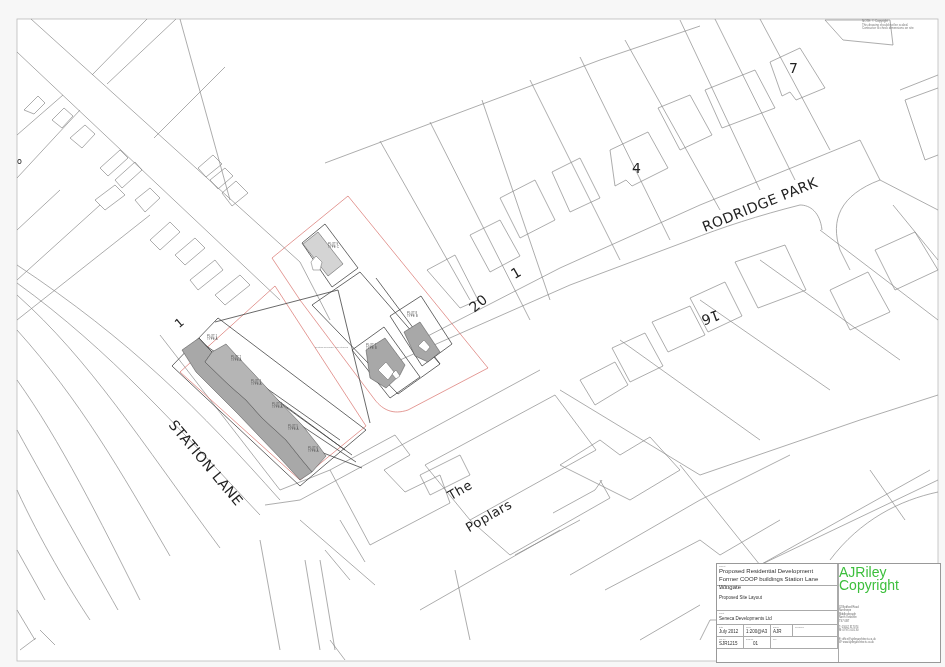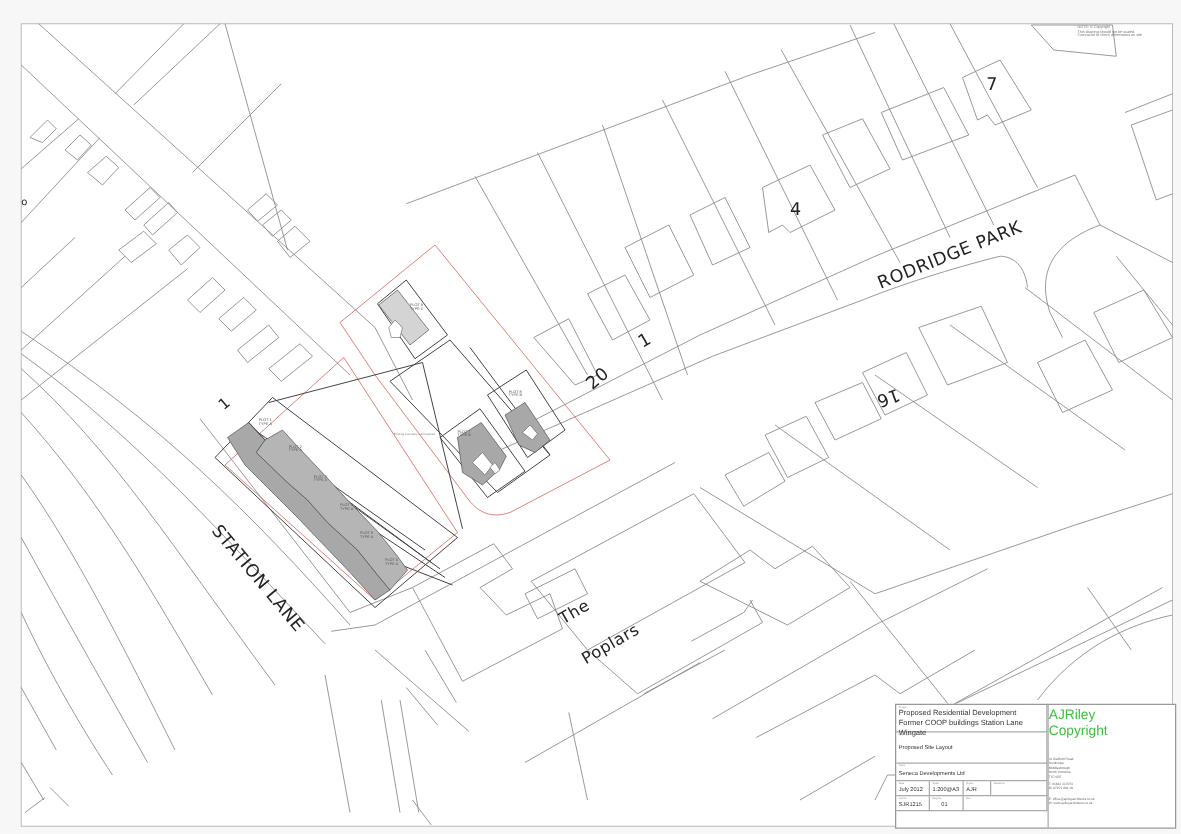--- a/index.html
+++ b/index.html
@@ -4,21 +4,21 @@
 <style>
   html, body { margin: 0; padding: 0; background: #fafafa; }
   body { width: 945px; height: 667px; position: relative; overflow: hidden; font-family: "DejaVu Sans", sans-serif; }
   #sheet { position: absolute; left: 0; top: 0; width: 945px; height: 667px; }
   .lbl { position: absolute; font-family: "DejaVu Sans", sans-serif; color: #222; white-space: nowrap; transform-origin: 0 0; letter-spacing: 0.5px; }
   .tb { position: absolute; left: 716px; top: 563px; width: 223px; height: 98px; border: 1px solid #999; background: #fff; font-family: "Liberation Sans", sans-serif; color: #333; }
   .tb .cell { position: absolute; border-bottom: 1px solid #aaa; border-right: 1px solid #aaa; box-sizing: border-box; }
   .tb .cap { position: absolute; left: 2px; top: 1px; font-size: 2px; color: #888; }
   .tb .v { position: absolute; left: 2px; font-size: 6.5px; color: #333; }
   .tb .proj { font-size: 7.5px; line-height: 9px; }
-  .firm { position: absolute; left: 839px; top: 566px; font-size: 11px; line-height: 13px; color: #3dbf3d; font-family: "Liberation Sans", sans-serif; }
+  .firm { position: absolute; left: 839px; top: 566px; font-size: 14px; line-height: 13px; color: #3dbf3d; font-family: "Liberation Sans", sans-serif; }
   .addr { position: absolute; left: 839px; top: 606px; font-size: 2.6px; line-height: 3.4px; color: #666; font-family: "Liberation Sans", sans-serif; }
   .note { position: absolute; left: 862px; top: 20px; font-size: 3px; line-height: 3.6px; color: #777; font-family: "Liberation Sans", sans-serif; }
   .tinylbl { position: absolute; font-size: 3px; line-height: 3.4px; color: #555; transform-origin: 0 0; white-space: nowrap; font-family: "Liberation Sans", sans-serif; }
 </style>
 </head>
 <body>
 
 <div id="sheet">
 <svg width="945" height="667" viewBox="0 0 945 667" xmlns="http://www.w3.org/2000/svg">
 

